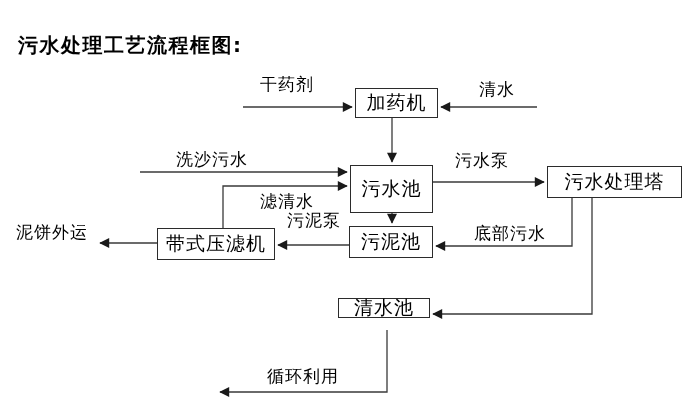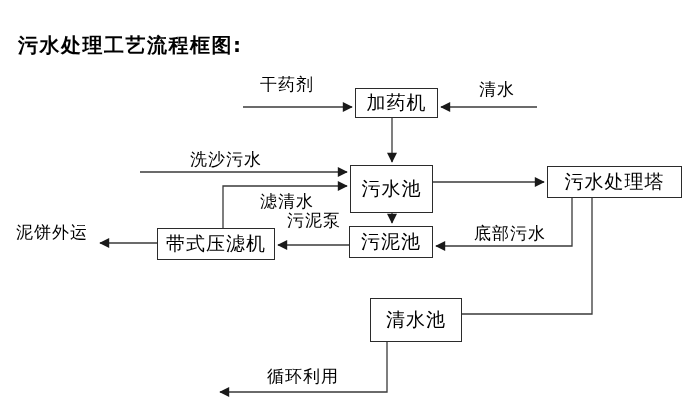--- a/index.html
+++ b/index.html
@@ -24,25 +24,25 @@
   .lbl {
     position:absolute; transform:translate(-50%,-50%);
     font-size:17px; white-space:nowrap; letter-spacing:1px;
   }
   
   #box-dosing        { left:355px; top:88px;  width:83px;  height:30px; }
   #box-sewage-pool   { left:350px; top:165px; width:83px;  height:48px; }
   #box-tower         { left:547px; top:166px; width:135px; height:32px; }
   #box-sludge-pool   { left:349px; top:226px; width:84px;  height:32px; }
   #box-filter-press  { left:157px; top:228px; width:118px; height:32px; }
-  #box-clean-pool    { left:338px; top:298px; width:92px;  height:44px;margin-left:32px; }
+  #box-clean-pool    { left:338px; top:298px; width:92px;  height:20px; }
   
   #lbl-dry-chemical        { left:287px; top:84px;  }
   #lbl-clean-water         { left:497px; top:89px;  }
-  #lbl-sand-washing-sewage { left:226px; top:159px; }
+  #lbl-sand-washing-sewage { left:212px; top:159px; }
   #lbl-filtered-water      { left:287px; top:201px; }
   #lbl-sewage-pump         { left:482px; top:160px; }
   #lbl-bottom-sewage       { left:510px; top:233px; }
   #lbl-sludge-pump         { left:314px; top:220px;text-align:right; }
   #lbl-mud-cake-out        { left:52px;  top:232px; }
   #lbl-recycling           { left:303px; top:376px; }
 </style>
 </head>
 <body>
 
@@ -88,18 +88,19 @@
     <span>污泥池</span>
   </div>
   <div id="box-clean-pool" class="box">
     <span>清水池</span>
   </div>
 
   <span id="lbl-dry-chemical" class="lbl">干药剂</span>
   <span id="lbl-clean-water" class="lbl">清水</span>
   <span id="lbl-sand-washing-sewage" class="lbl">洗沙污水</span>
   <span id="lbl-filtered-water" class="lbl">滤清水</span>
+  <span id="lbl-sewage-pump" class="lbl">污水泵</span>
   <span id="lbl-bottom-sewage" class="lbl">底部污水</span>
   <span id="lbl-sludge-pump" class="lbl">污泥泵</span>
   <span id="lbl-mud-cake-out" class="lbl">泥饼外运</span>
   <span id="lbl-recycling" class="lbl">循环利用</span>
 
 </div>
 
 </body></html>

